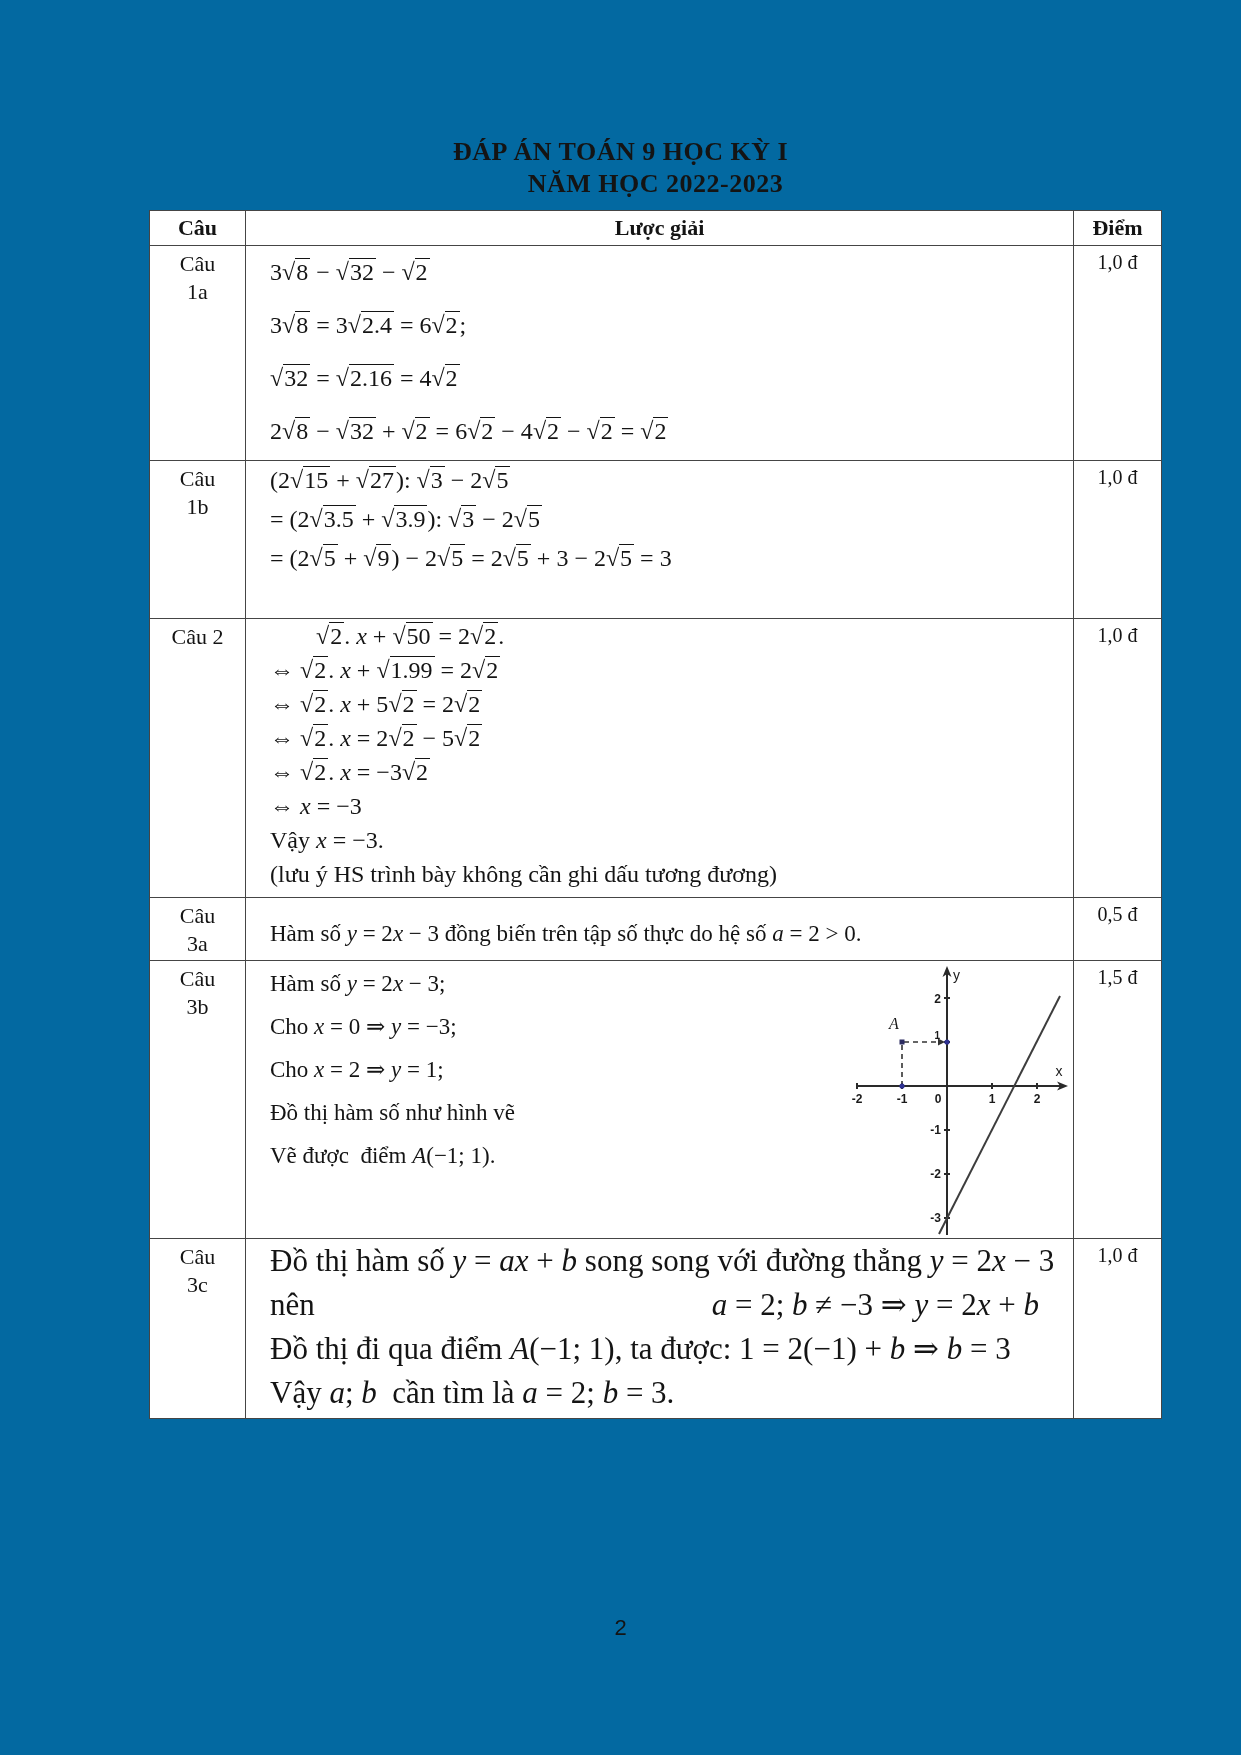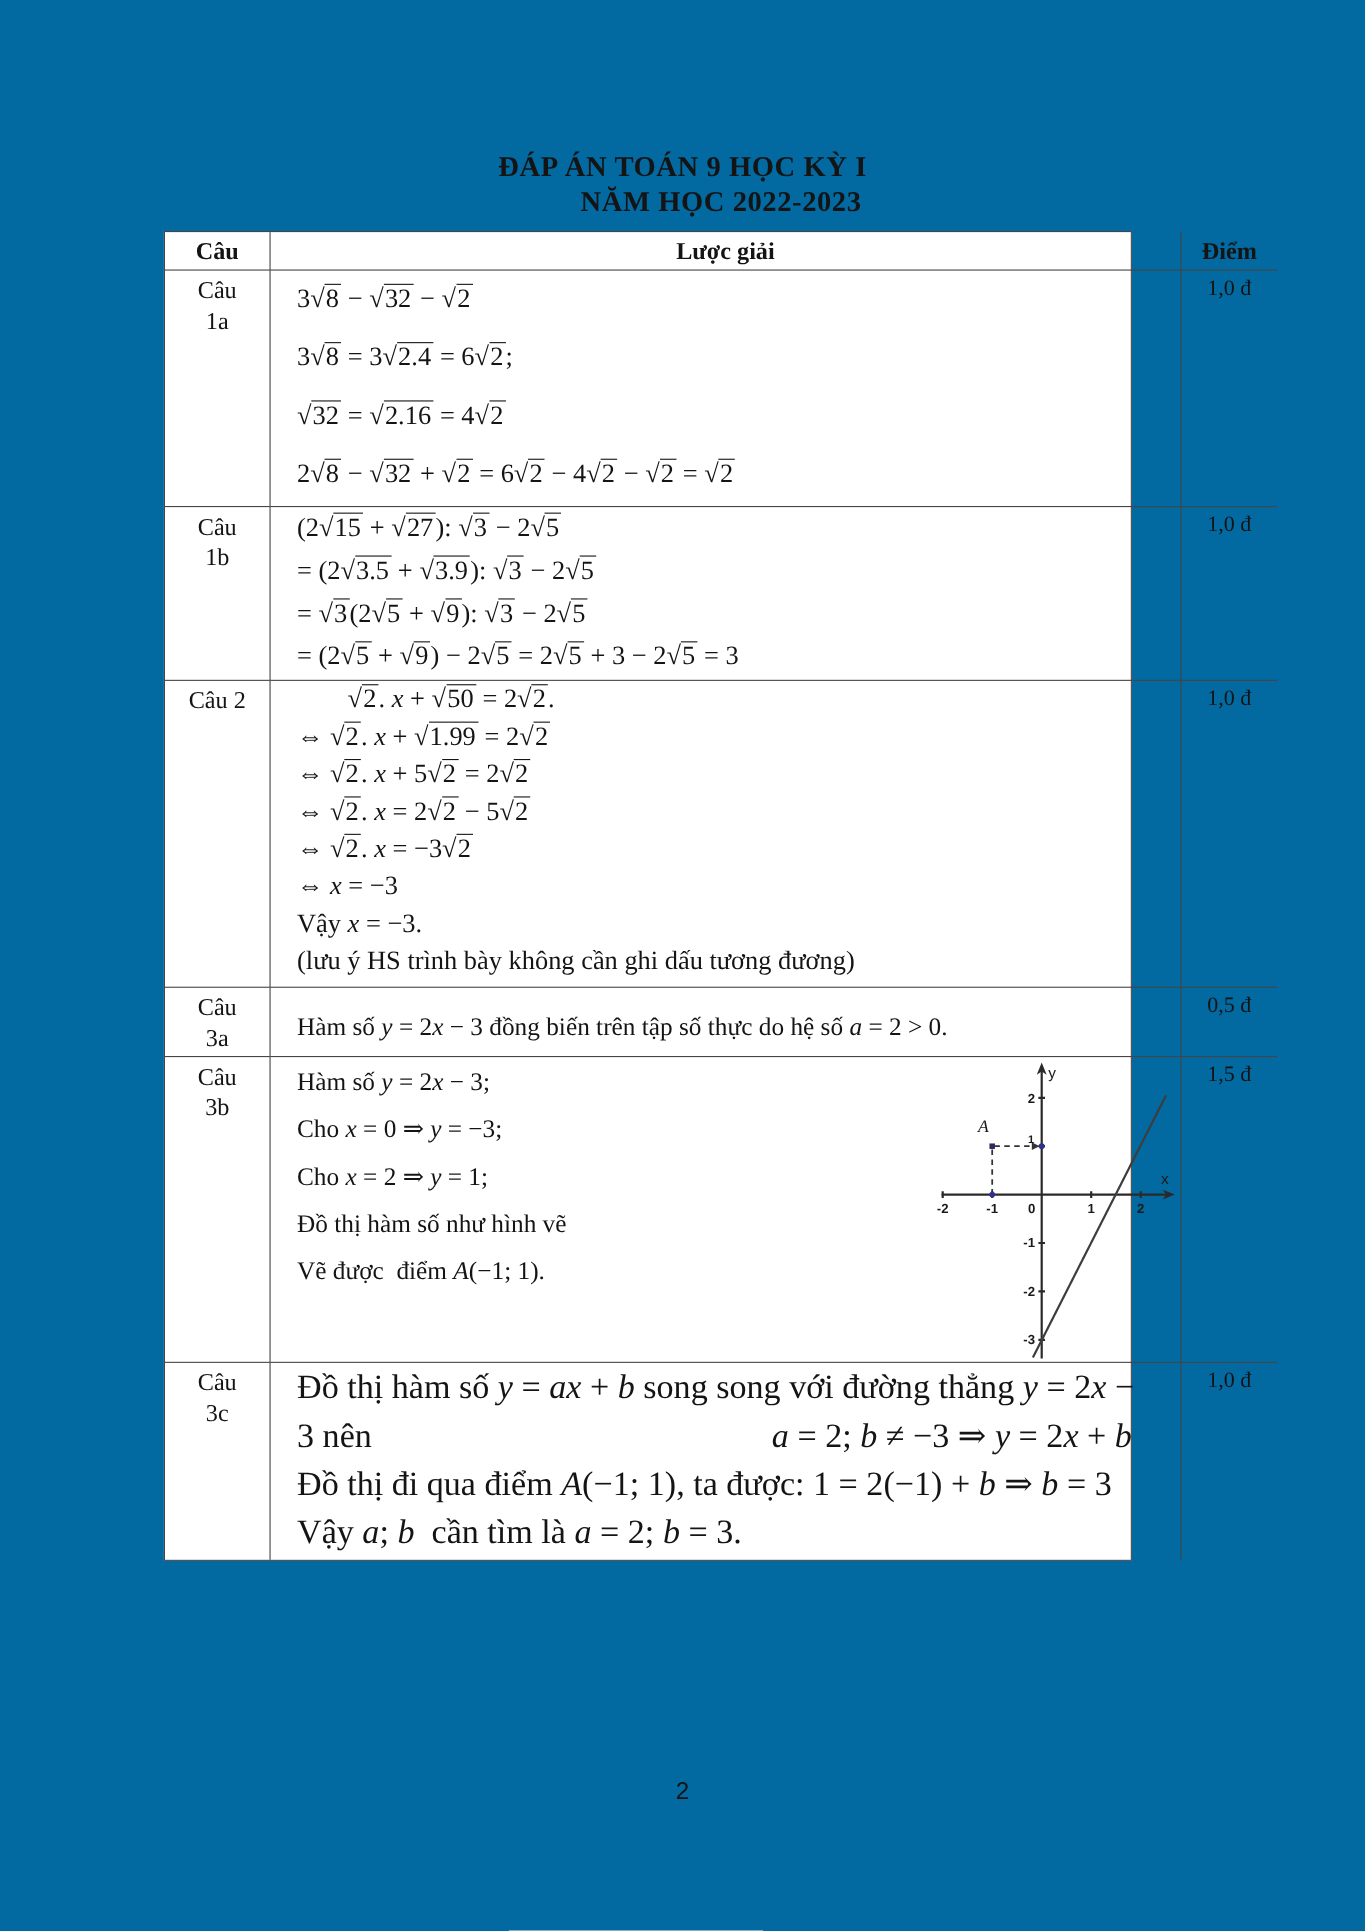--- a/index.html
+++ b/index.html
@@ -3,31 +3,31 @@
 <meta charset="utf-8">
 <style>
   html,body{margin:0;padding:0;background:#e8e8e8;}
   .page{position:relative;width:1241px;height:1755px;background:#0369a1;margin:0 auto;
         font-family:"Liberation Serif","DejaVu Serif",serif;color:#141414;overflow:hidden;}
 
   .doc-title{position:absolute;left:0;width:1241px;text-align:center;font-weight:bold;font-size:26px;letter-spacing:0.5px;}
   #title1{top:137px;}
   #title2{top:169px;text-indent:70px;}
 
-  .answer-table{position:absolute;left:149px;top:210px;width:880px;border:1px solid #454545;box-sizing:border-box;background:#fff;}
+  .answer-table{position:absolute;left:149px;top:210px;width:1013px;border:1px solid #454545;box-sizing:border-box;background:#fff;}
   .trow{display:grid;grid-template-columns:96px 828px 87px;box-sizing:border-box;}
   .cell{border-right:1px solid #454545;border-bottom:1px solid #454545;box-sizing:border-box;overflow:hidden;}
   .trow .cell:last-child{border-right:none;}
   .trow:last-child .cell{border-bottom:none;}
 
   .hrow{height:35px;}
   .hrow .cell{font-weight:bold;font-size:22px;text-align:center;line-height:33px;}
 
   .c1{text-align:center;font-size:22px;padding-top:4px;line-height:28px;}
-  .c2{position:relative;font-size:24px;padding:0 20px 0 24px;}
+  .c2{position:relative;font-size:24px;padding:0 10px 0 24px;}
   .c3{text-align:center;font-size:20px;padding-top:5px;}
 
   .r1a{height:215px;} .r1b{height:158px;} .r2{height:279px;}
   .r3a{height:63px;}  .r3b{height:278px;} .r3c{height:179px;}
 
   .mline{display:block;white-space:pre-wrap;}
   .r1a .mline{line-height:53px;height:53px;}
   .r1b .mline{line-height:39px;height:39px;}
   .r2  .mline{line-height:34px;height:34px;}
   .r2  .mline:first-child{padding-left:46px;}
@@ -80,21 +80,20 @@
 
     <div class="trow r1b">
       <div class="cell c1">
         <div>Câu</div>
         <div>1b</div>
       </div>
       <div class="cell c2">
         <div>
             <div class="mline">(2<span class="sq">√<span class="rad">15</span></span> + <span class="sq">√<span class="rad">27</span></span>): <span class="sq">√<span class="rad">3</span></span> − 2<span class="sq">√<span class="rad">5</span></span></div>
             <div class="mline">= (2<span class="sq">√<span class="rad">3.5</span></span> + <span class="sq">√<span class="rad">3.9</span></span>): <span class="sq">√<span class="rad">3</span></span> − 2<span class="sq">√<span class="rad">5</span></span></div>
-            <div class="mline">= <span class="sq">√<span class="rad">3</span></span>(2<span class="sq">√<span class="rad">5</span></span> + <span class="sq">√<span class="rad">9</span></span>): <span class="sq">√<span class="rad">3</span></span> − 2<span class="sq">√<span class="rad">5</span></span></div>
             <div class="mline">= (2<span class="sq">√<span class="rad">5</span></span> + <span class="sq">√<span class="rad">9</span></span>) − 2<span class="sq">√<span class="rad">5</span></span> = 2<span class="sq">√<span class="rad">5</span></span> + 3 − 2<span class="sq">√<span class="rad">5</span></span> = 3</div>
           </div>
       </div>
       <div class="cell c3">1,0 đ</div>
     </div>
 
     <div class="trow r2">
       <div class="cell c1">
         <div>Câu 2</div>
         <div></div>

